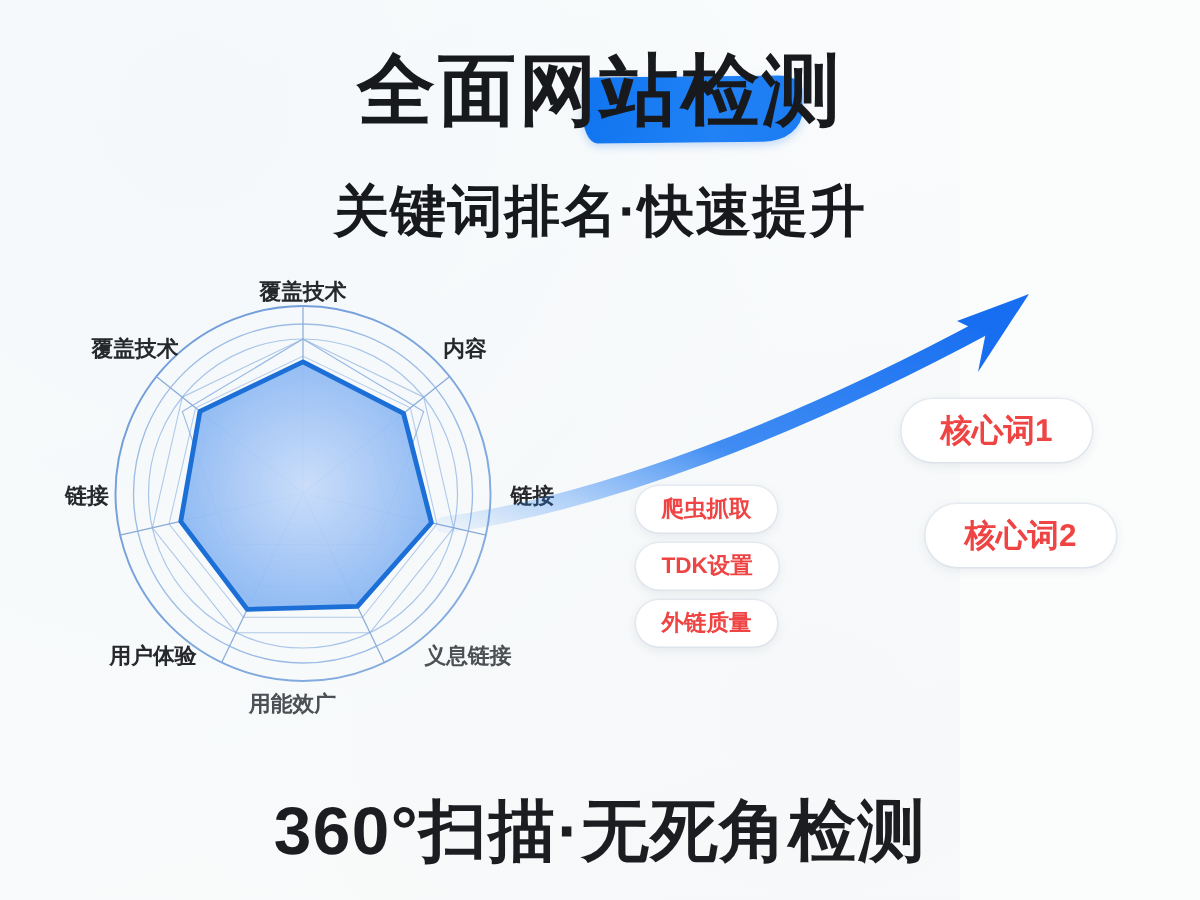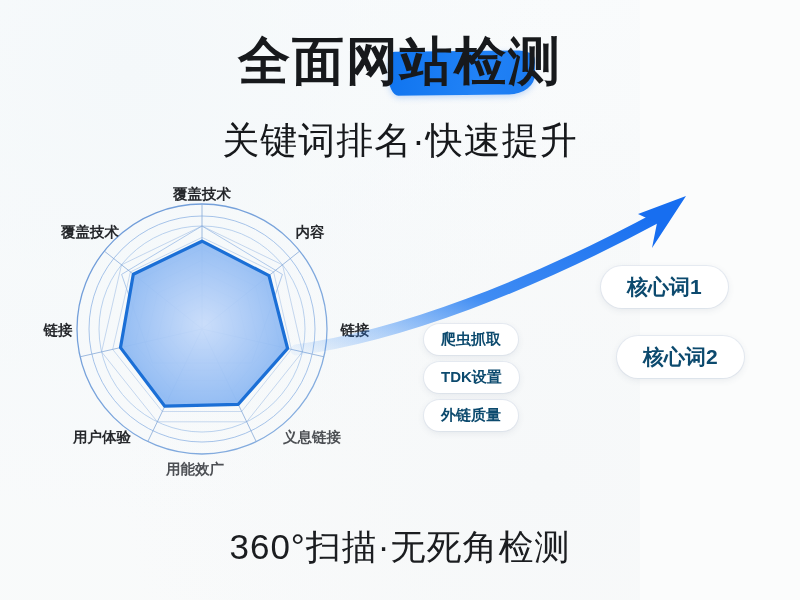--- a/index.html
+++ b/index.html
@@ -57,34 +57,34 @@
     transform: rotate(-0.6deg);
     box-shadow: 0 2px 6px rgba(24,110,235,0.25);
   }
   .subheadline {
     position: absolute;
     left: 0;
     top: 116px;
     width: 800px;
     text-align: center;
     font-size: 37px;
-    font-weight: 400;
+    font-weight: 700;
     letter-spacing: 1px;
     color: #17191c;
   }
 
   
   .footline {
     position: absolute;
     left: 0;
     top: 524px;
     width: 800px;
     text-align: center;
-    font-size: 35px;
-    font-weight: 400;
+    font-size: 45px;
+    font-weight: 700;
     letter-spacing: 1px;
     color: #1b1d20;
   }
 
   
   #radar-chart {
     position: absolute;
     left: 20px;
     top: 169px;
     width: 400px;
@@ -114,21 +114,21 @@
 
   
   .pill {
     position: absolute;
     display: flex;
     align-items: center;
     justify-content: center;
     background: #ffffff;
     border-radius: 22px;
     box-shadow: 0 2px 7px rgba(60,80,110,0.10), 0 0 0 1px rgba(230,235,242,0.8);
-    color: #0c4a6e;
+    color: #ef4444;
     white-space: nowrap;
   }
   .pill-sm {
     height: 31px;
     padding: 0 17px;
     font-size: 15px;
     font-weight: 700;
   }
   .pill-lg {
     height: 42px;

